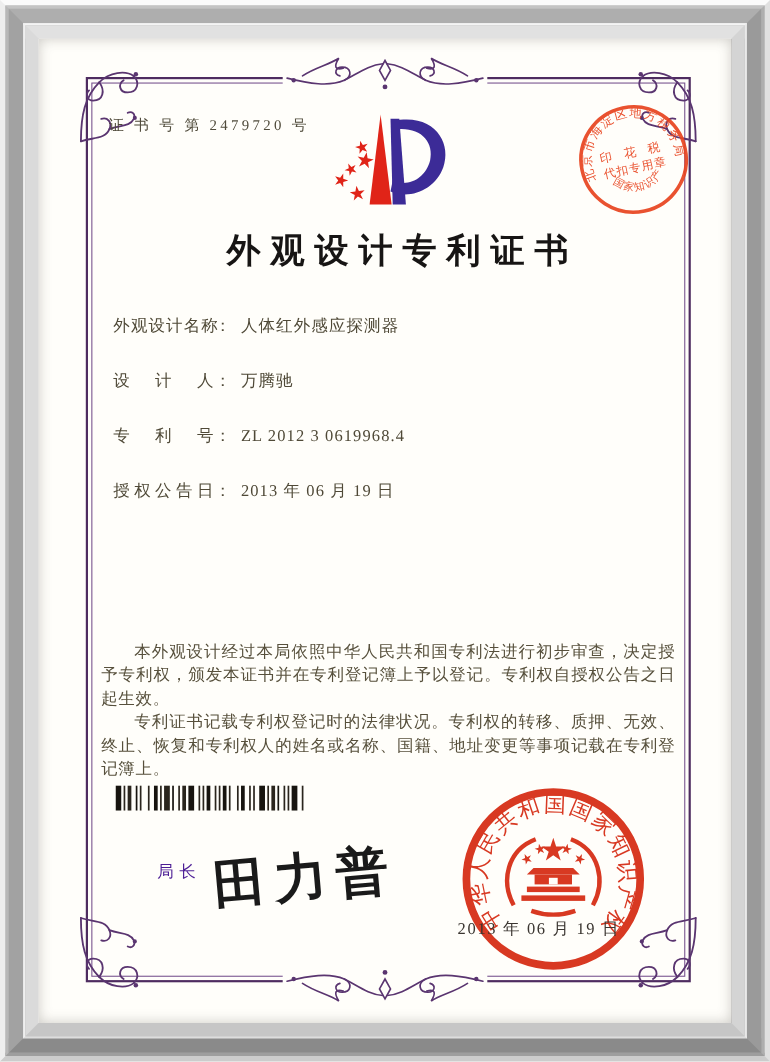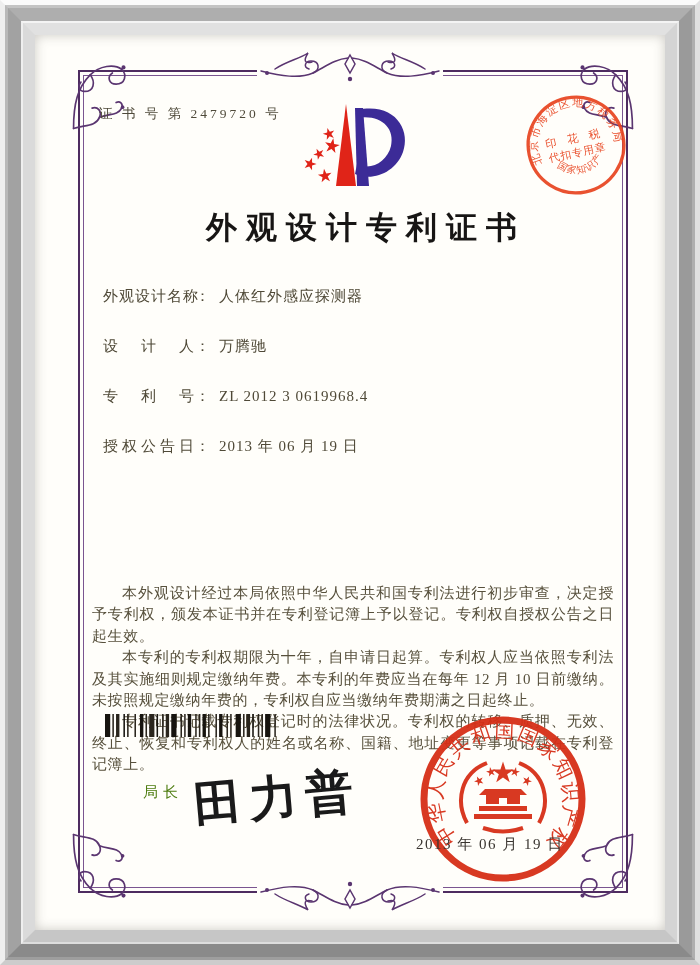--- a/index.html
+++ b/index.html
@@ -27,21 +27,21 @@
   .logo{position:absolute;left:262px;top:58px;width:124px;height:106px;}
   .tax-seal{position:absolute;left:485px;top:54px;width:112px;height:112px;transform:rotate(-12deg);opacity:.92;}
   .title{position:absolute;left:0;top:156px;width:100%;margin:16px;text-align:center;font-size:31px;font-weight:700;letter-spacing:9px;color:#171514;}
   .fields{position:absolute;left:68px;top:252px;width:480px;}
   .field{font-size:15px;color:#4f4937;height:50px;letter-spacing:1px;white-space:nowrap;}
   .flabel-text{display:inline-block;width:92px;text-align:justify;text-align-last:justify;}
   .fcolon{display:inline-block;margin-right:8px;}
   .body-text{position:absolute;left:57px;top:548px;width:522px;font-size:15px;line-height:21.4px;color:#57503c;text-align:justify;letter-spacing:.6px;}
   .body-text p{margin:0;text-indent:2em;}
   .barcode{position:absolute;left:70px;top:679px;width:173px;height:23px;}
-  .signer-title{position:absolute;left:108px;top:748px;font-size:15px;letter-spacing:5px;color:#4d7c0f;font-family:Liberation Mono, monospace;}
+  .signer-title{position:absolute;left:108px;top:748px;font-size:15px;letter-spacing:5px;color:#4c1d95;font-family:Liberation Mono, monospace;}
   .signature{position:absolute;left:152px;top:712px;width:200px;height:95px;}
   .signature text{font-family:"Liberation Serif","DejaVu Serif",serif;font-size:48px;font-weight:700;fill:#1a1a1a;letter-spacing:8px;}
   .office-seal{position:absolute;left:382px;top:678px;width:172px;height:172px;opacity:.95;}
   .stamp-date{position:absolute;left:381px;top:800px;width:190px;font-size:15px;letter-spacing:1.5px;color:#3a3530;z-index:5;}
   .footer{position:absolute;left:0;top:826px;width:100%;text-align:center;font-size:12.5px;letter-spacing:2px;color:#5c5648;}
   .seal-text{fill:#e8441f;font-family:"Liberation Serif","DejaVu Serif",serif;}
   .oseal-text{fill:#d62f17;font-family:"Liberation Serif","DejaVu Serif",serif;font-size:20px;letter-spacing:2px;}
 </style>
 </head>
 <body>
@@ -135,21 +135,20 @@
 
         <div class="fields">
           <div class="field"><span class="flabel-text">外观设计名称</span><span class="fcolon">：</span><span class="fvalue">人体红外感应探测器</span></div>
           <div class="field"><span class="flabel-text">设计人</span><span class="fcolon">：</span><span class="fvalue">万腾驰</span></div>
           <div class="field"><span class="flabel-text">专利号</span><span class="fcolon">：</span><span class="fvalue">ZL 2012 3 0619968.4</span></div>
           <div class="field"><span class="flabel-text">授权公告日</span><span class="fcolon">：</span><span class="fvalue">2013 年 06 月 19 日</span></div>
         </div>
 
         <div class="body-text">
           <p>本外观设计经过本局依照中华人民共和国专利法进行初步审查，决定授予专利权，颁发本证书并在专利登记簿上予以登记。专利权自授权公告之日起生效。</p>
-          <p>本专利的专利权期限为十年，自申请日起算。专利权人应当依照专利法及其实施细则规定缴纳年费。本专利的年费应当在每年 12 月 10 日前缴纳。未按照规定缴纳年费的，专利权自应当缴纳年费期满之日起终止。</p>
           <p>专利证书记载专利权登记时的法律状况。专利权的转移、质押、无效、终止、恢复和专利权人的姓名或名称、国籍、地址变更等事项记载在专利登记簿上。</p>
         </div>
 
         <svg class="barcode" id="barcode" viewBox="0 0 173 23" preserveAspectRatio="none">
                   <rect x="0.00" y="0" width="5.22" height="23" fill="#17140f"></rect>
                   <rect x="7.36" y="0" width="1.54" height="23" fill="#2a251d"></rect>
                   <rect x="11.04" y="0" width="3.38" height="23" fill="#2a251d"></rect>
                   <rect x="18.40" y="0" width="1.54" height="23" fill="#17140f"></rect>
                   <rect x="22.09" y="0" width="1.54" height="23" fill="#2a251d"></rect>
                   <rect x="29.45" y="0" width="1.54" height="23" fill="#2a251d"></rect>

